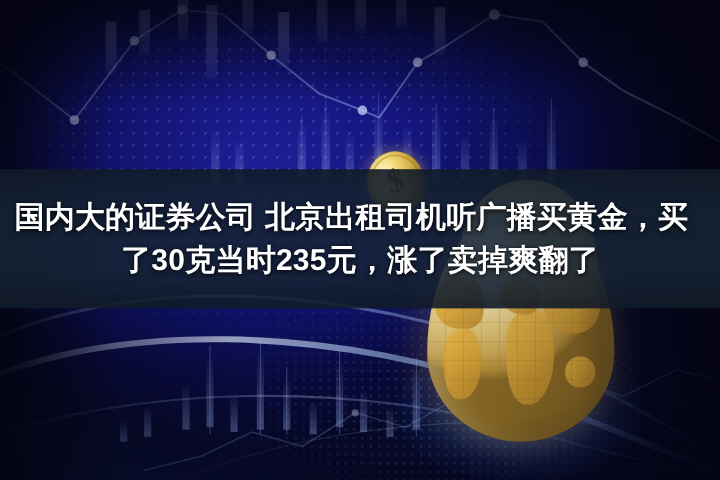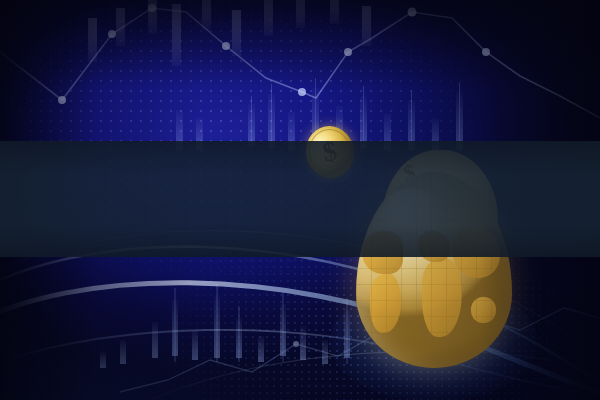--- a/index.html
+++ b/index.html
@@ -372,14 +372,18 @@
   </div>
 
   <div class="coin">
     <div class="coin-rim"></div>
     <div class="coin-glyph">$</div>
   </div>
 
   <div class="layer bg-vignette"></div>
 
   <div class="headline-band"></div>
+  <div class="headline-text">
+    <div class="headline-line-1">国内大的证券公司 北京出租司机听广播买黄金，买</div>
+    <div class="headline-line-2">了30克当时235元，涨了卖掉爽翻了</div>
+  </div>
 
 </div>
 
 </body></html>

